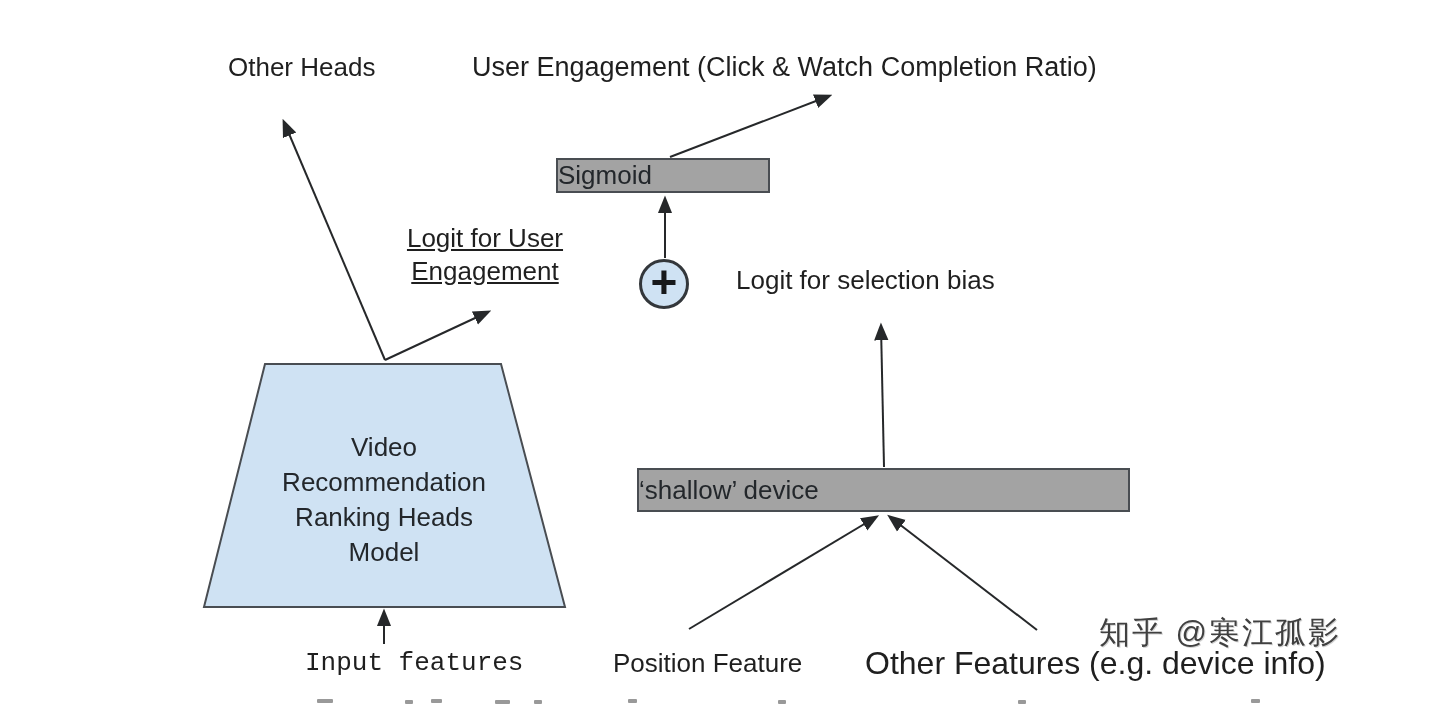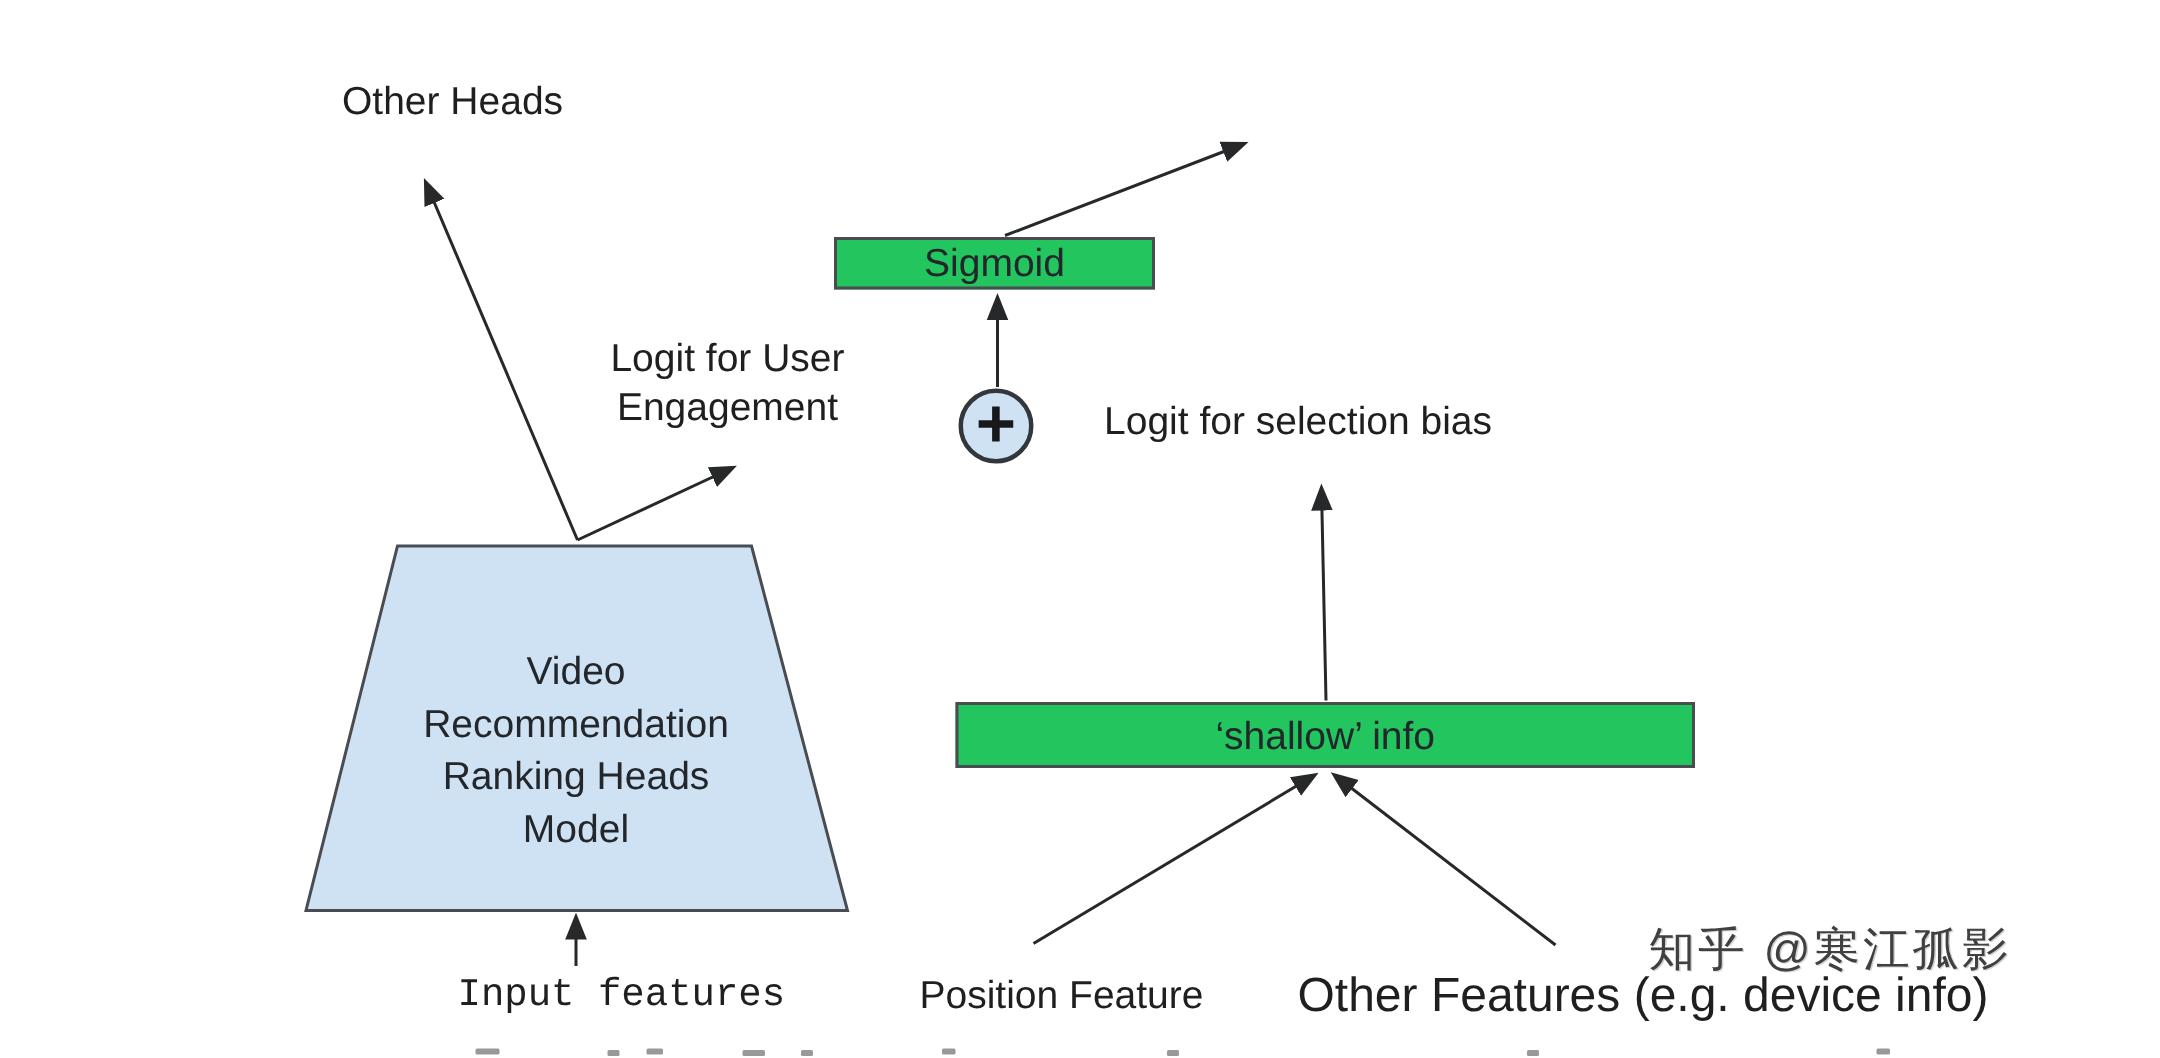--- a/index.html
+++ b/index.html
@@ -5,22 +5,22 @@
   html,body{margin:0;padding:0;}
   body{
     width:1440px;height:705px;position:relative;background:#ffffff;
     font-family:"Liberation Sans",sans-serif;color:#1f1f1f;overflow:hidden;
   }
   .stage{position:absolute;inset:0;width:1440px;height:700px;margin-left:17px;}
   svg.canvas{position:absolute;left:0;top:0;width:1440px;height:705px;}
   .lbl{position:absolute;font-size:26px;line-height:31px;color:#1f1f1f;white-space:nowrap;}
   .multiline{white-space:pre-line;text-align:center;}
   .node-box{
-    position:absolute;background:#22c55e;border:2px solid #494d52;
-    display:flex;align-items:center;justify-content:center;
+    position:absolute;background:#a3a3a3;border:2px solid #494d52;
+    display:flex;align-items:center;
     font-size:26px;color:#23272b;box-sizing:border-box;
   }
   .plus-circle{
     position:absolute;left:622px;top:259px;width:50px;height:50px;border-radius:50%;
     background:#cfe2f3;border:3px solid #33373b;box-sizing:border-box;
     display:flex;align-items:center;justify-content:center;
   }
   .plus-circle .glyph{
     font-size:46px;font-weight:700;color:#17191b;line-height:1;margin-top:-4px;
   }
@@ -53,41 +53,42 @@
     <line x1="368" y1="360" x2="471" y2="312" stroke="#26282a" stroke-width="2" marker-end="url(#ah)"></line>
     <line x1="648" y1="258" x2="648" y2="199" stroke="#26282a" stroke-width="2" marker-end="url(#ah)"></line>
     <line x1="653" y1="157" x2="812" y2="96" stroke="#26282a" stroke-width="2" marker-end="url(#ah)"></line>
     <line x1="867" y1="467" x2="864" y2="326" stroke="#26282a" stroke-width="2" marker-end="url(#ah)"></line>
     <line x1="672" y1="629" x2="859" y2="517" stroke="#26282a" stroke-width="2" marker-end="url(#ah)"></line>
     <line x1="1020" y1="630" x2="873" y2="517" stroke="#26282a" stroke-width="2" marker-end="url(#ah)"></line>
     <line x1="367" y1="644" x2="367" y2="612" stroke="#26282a" stroke-width="2" marker-end="url(#ah)"></line>
   </svg>
 
   <div class="lbl" style="left:211px;top:52px;">Other Heads</div>
+  <div class="lbl" style="left:455px;top:52px;font-size:27px;">User Engagement (Click &amp; Watch Completion Ratio)</div>
 
   <div class="node-box" style="left:539px;top:158px;width:214px;height:35px;">
     <span>Sigmoid</span>
   </div>
 
-  <div class="lbl multiline" style="left:370px;top:222px;width:196px;line-height:33px;">Logit for User
+  <div class="lbl multiline" style="left:370px;top:222px;width:196px;line-height:33px;text-decoration:underline;">Logit for User
 Engagement</div>
 
   <div class="plus-circle">
     <span class="glyph">+</span>
   </div>
 
   <div class="lbl" style="left:719px;top:265px;text-align:right;">Logit for selection bias</div>
 
   <div class="trap-text multiline">Video
 Recommendation
 Ranking Heads
 Model</div>
 
   <div class="node-box" style="left:620px;top:468px;width:493px;height:44px;">
-    <span>‘shallow’ info</span>
+    <span>‘shallow’ device</span>
   </div>
 
   <div class="lbl" style="left:288px;top:648px;font-family:Liberation Mono, monospace;">Input features</div>
   <div class="lbl" style="left:596px;top:648px;">Position Feature</div>
   <div class="lbl" style="left:848px;top:648px;font-size:32px;">Other Features (e.g. device info)</div>
 
   <div class="watermark">知乎 @寒江孤影</div>
 
   <div>
     <div class="crop-mark" style="left:300px;top:699px;width:16px;"></div>

